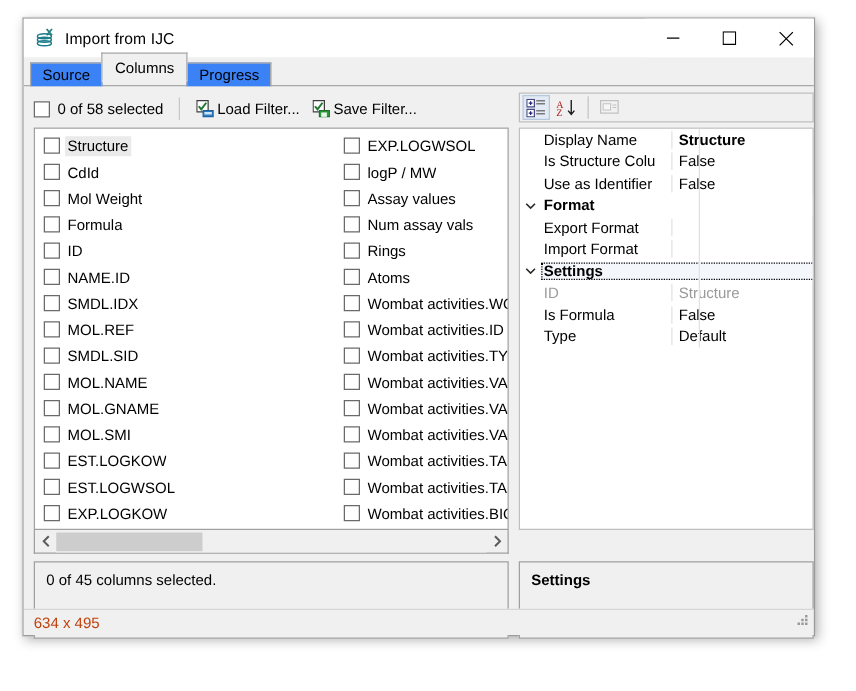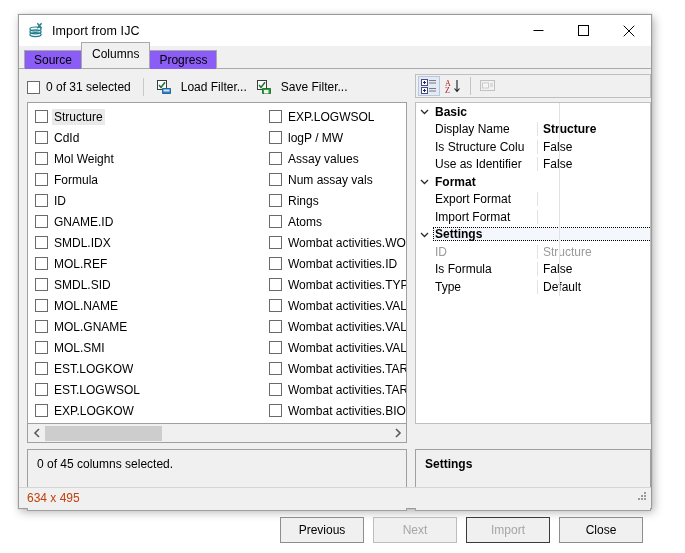--- a/index.html
+++ b/index.html
@@ -51,21 +51,21 @@
   }
   .tabstrip::after {
     content: ""; position: absolute; left: 0; right: 0; bottom: 0; height: 1px; background: #f0f0f0;
   }
   .tab {
     position: relative;
     height: 19px;
     padding: 0 9px 0 9px;
     font-size: 12px; color: #000;
     display: flex; align-items: center;
-    background: #8b5cf6;
+    background: #3b82f6;
     border-left: 1px solid #a9a9a9;
     border-top: 1px solid #a9a9a9;
     border-right: 1px solid #a9a9a9;
     margin-right: -1px;
     white-space: nowrap;
     z-index: 1;
   }
   .tab.active {
     height: 23px;
     background: #f0f0f0;
@@ -95,21 +95,21 @@
   }
   .tb-check {
     display: flex; align-items: center; gap: 6px; padding-right: 10px; height: 20px;
   }
   .cb {
     width: 13px; height: 13px; background:#fff; border:1px solid #6a6a6a; flex: none;
   }
   .tb-label { font-size: 12px; color:#000; white-space: nowrap; }
   .tb-sep { width:1px; height:18px; background:#c8c8c8; margin: 0 8px 0 2px; }
   .tb-btn {
-    display:flex; align-items:center; gap:9px; padding: 2px 5px; height: 20px;
+    display:flex; align-items:center; gap:2px; padding: 2px 5px; height: 20px;
     font-size: 12px; color:#000; white-space: nowrap;
   }
   .tb-btn svg { display:block; }
 
   
   .ptoolbar {
     position: absolute; left: 396px; top: 5px; width: 236px; height: 24px;
     border: 1px solid #bfbfbf; background: #f0f0f0;
     display: flex; align-items: center; padding-left: 2px; gap: 2px;
   }
@@ -118,21 +118,21 @@
   .pt-sep { width:1px; height:18px; background:#c4c4c4; margin: 0 4px; }
 
   
   .listbox {
     position: absolute; left: 8px; top: 33px; width: 380px; height: 322px;
     background: #ffffff; border: 1px solid #a0a0a0; overflow: hidden;
   }
   .listcols { position:absolute; inset: 0; }
   .lcol { position: absolute; top: 3px; }
   .lcol.left { left: 5px; width: 230px; }
-  .lcol.right { left: 239px; width: 145px; }
+  .lcol.right { left: 245px; width: 145px; }
   .litem {
     height: 21px; display: flex; align-items: center; gap: 6px;
     padding-left: 2px; font-size: 12px; color:#000; white-space: nowrap;
   }
   .litem .lbl { overflow: hidden; }
   .litem.sel .lbl { background: #eaeaea; padding: 1px 2px; margin: -1px -2px; }
 
   
   .hscroll {
     position: absolute; left: 8px; top: 355px; width: 380px; height: 19px;
@@ -252,21 +252,21 @@
       <div class="tab">
         <span>Progress</span>
       </div>
     </div>
 
     <div class="client">
 
       <div class="toolbar">
         <div class="tb-check">
           <span class="cb"></span>
-          <span class="tb-label">0 of 31 selected</span>
+          <span class="tb-label">0 of 58 selected</span>
         </div>
         <div class="tb-sep"></div>
         <div class="tb-btn">
           <span>
             <svg width="15" height="14" viewBox="0 0 15 14">
               <rect x="0.5" y="0.5" width="9" height="9" fill="#fff" stroke="#3c3c3c" stroke-width="1"></rect>
               <path d="M2 5 L4 7.5 L8 2.2" stroke="#1f7a2e" stroke-width="1.6" fill="none"></path>
               <path d="M5.5 8.5 h8 v5 h-8 z" fill="#2f7fc4" stroke="#1c5e96" stroke-width="0.9"></path>
               <path d="M6.5 9.5 h6 v2 h-6 z" fill="#cfe4f6"></path>
             </svg>
@@ -331,21 +331,21 @@
             <div class="litem">
                 <span class="cb"></span>
                 <span class="lbl">Formula</span>
               </div>
             <div class="litem">
                 <span class="cb"></span>
                 <span class="lbl">ID</span>
               </div>
             <div class="litem">
                 <span class="cb"></span>
-                <span class="lbl">GNAME.ID</span>
+                <span class="lbl">NAME.ID</span>
               </div>
             <div class="litem">
                 <span class="cb"></span>
                 <span class="lbl">SMDL.IDX</span>
               </div>
             <div class="litem">
                 <span class="cb"></span>
                 <span class="lbl">MOL.REF</span>
               </div>
             <div class="litem">
@@ -458,28 +458,20 @@
         </div>
       </div>
 
       <div class="summary">
         <span>0 of 45 columns selected.</span>
       </div>
 
       <div class="propgrid">
         <div class="pgrid-inner">
 
-          <div class="prow cat">
-            <span class="pexp">
-              <svg width="9" height="9" viewBox="0 0 9 9">
-                  <path d="M1 3 L4.5 6.5 L8 3" stroke="#2b2b2b" stroke-width="1.3" fill="none"></path>
-                </svg>
-            </span>
-            <span class="pname">Basic</span>
-          </div>
 
           <div class="prow">
             <span class="pexp"></span>
             <span class="pname">Display Name</span>
             <span class="pval bold">Structure</span>
           </div>
           <div class="prow">
             <span class="pexp"></span>
             <span class="pname">Is Structure Colu</span>
             <span class="pval">False</span>
@@ -535,34 +527,20 @@
             <span class="pval">Default</span>
           </div>
 
         </div>
       </div>
 
       <div class="settingsbox">
         <span>Settings</span>
       </div>
 
-      <div class="btnrow">
-        <div class="btn">
-          <span>Previous</span>
-        </div>
-        <div class="btn disabled">
-          <span>Next</span>
-        </div>
-        <div class="btn disabled default">
-          <span>Import</span>
-        </div>
-        <div class="btn">
-          <span>Close</span>
-        </div>
-      </div>
 
     </div>
 
     <div class="statusbar">
       <span>634 x 495</span>
       <span class="grip">
         <svg width="12" height="12" viewBox="0 0 12 12">
           <g fill="#9a9a9a">
             <rect x="8" y="2" width="2" height="2"></rect>
             <rect x="8" y="5" width="2" height="2"></rect>

